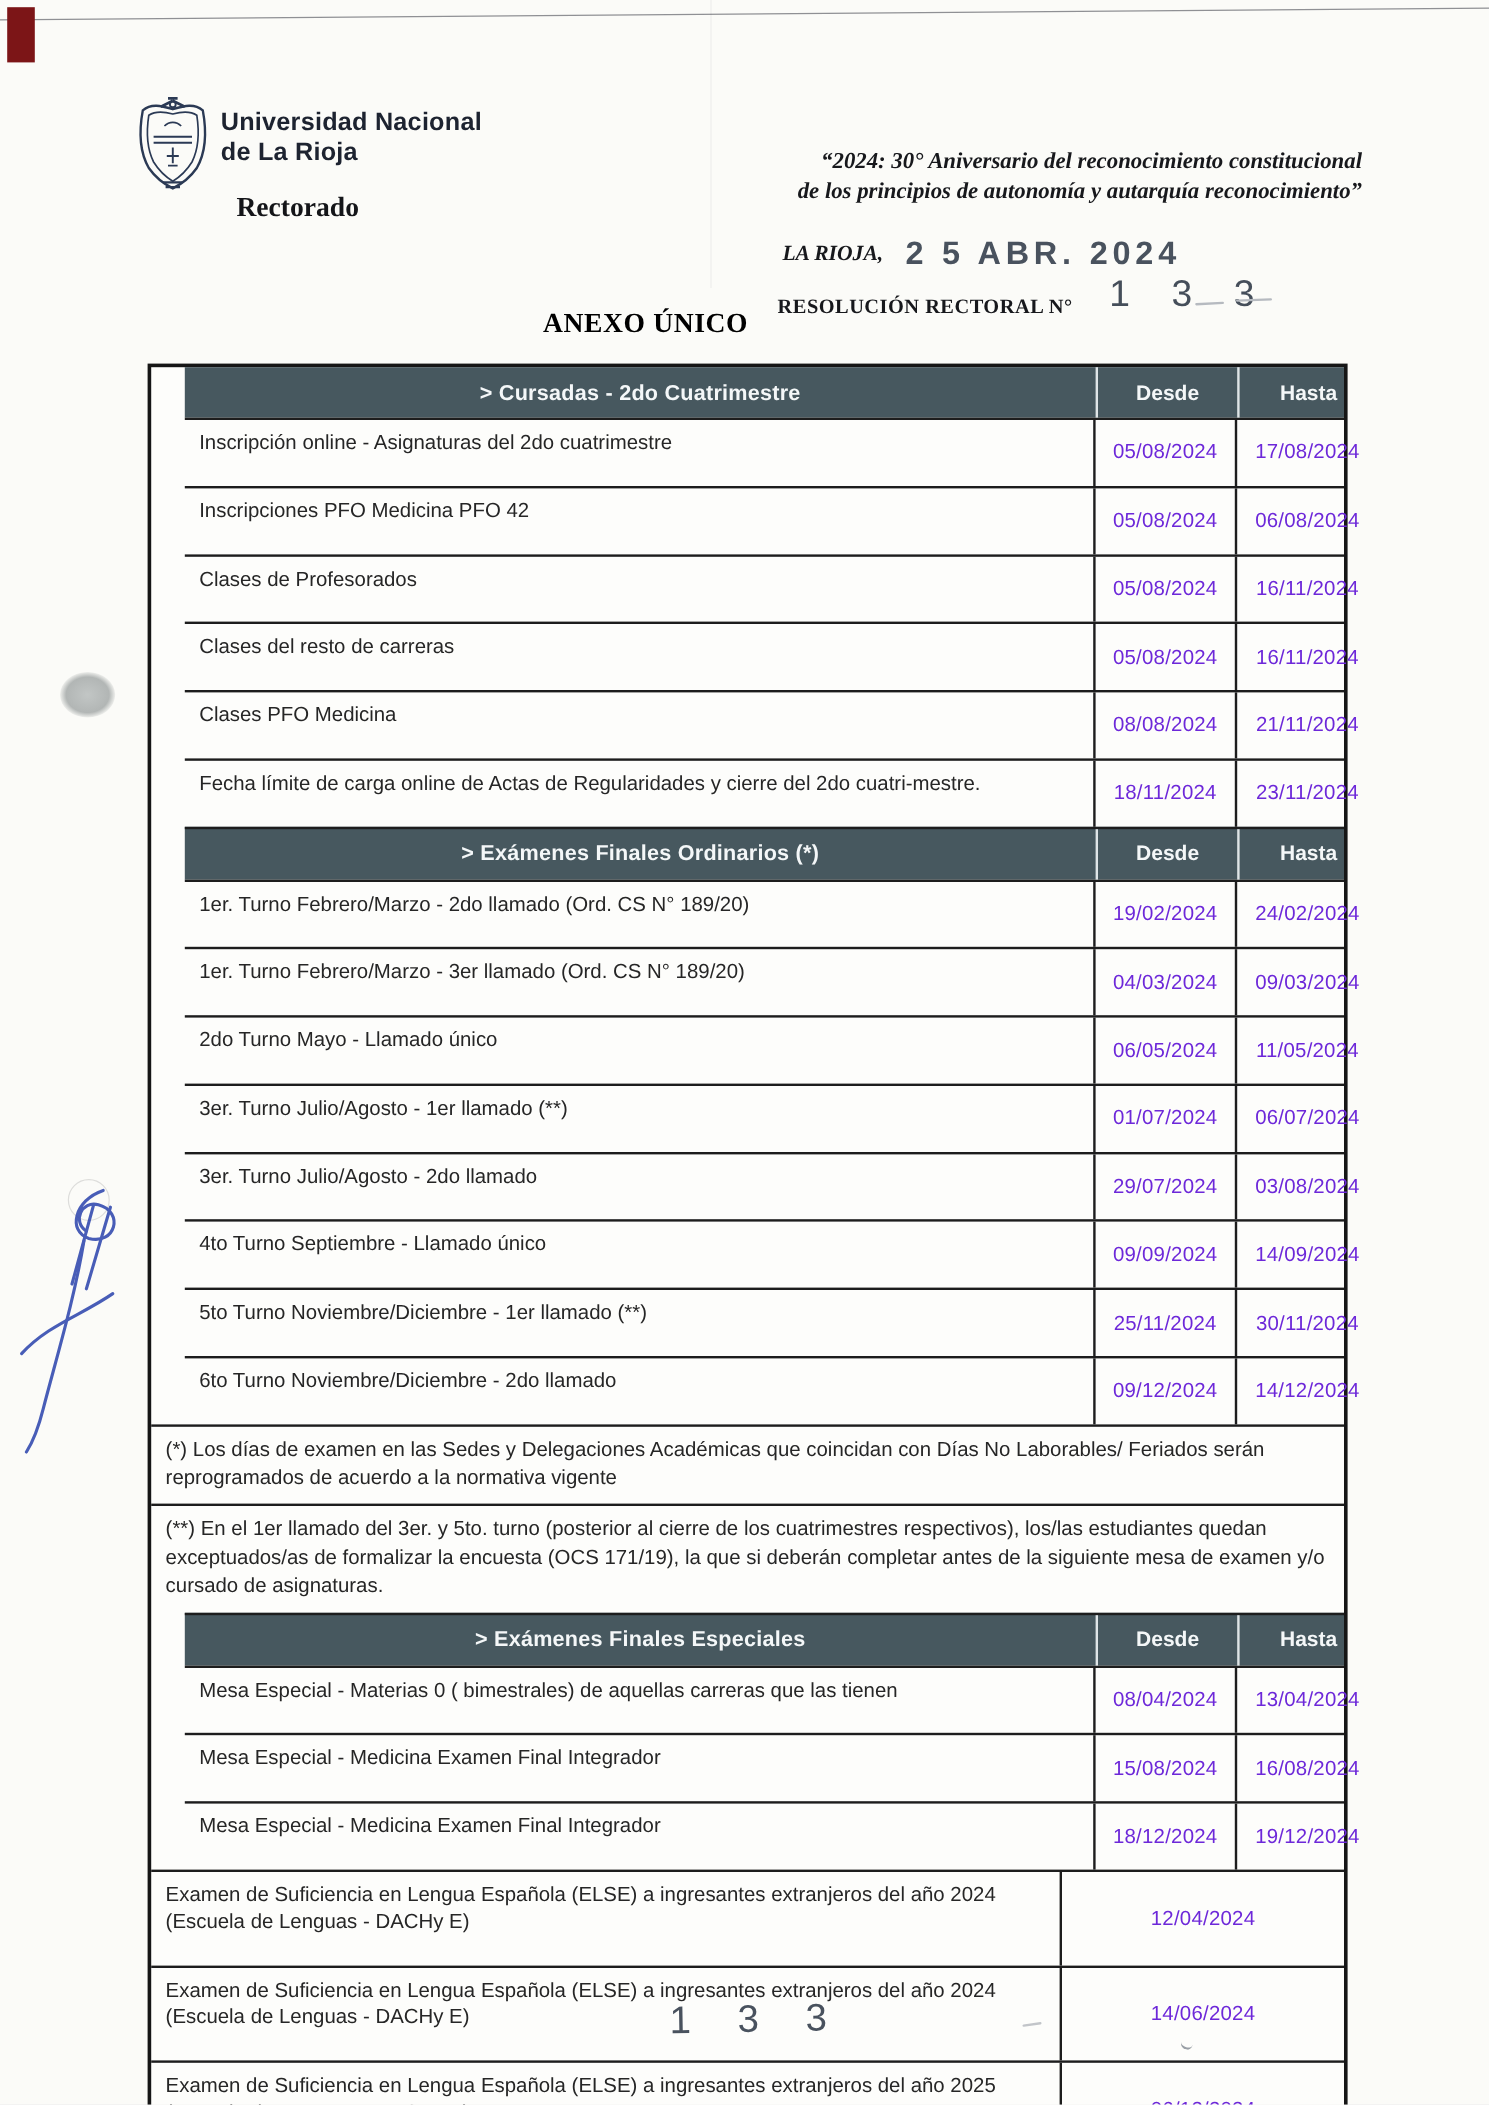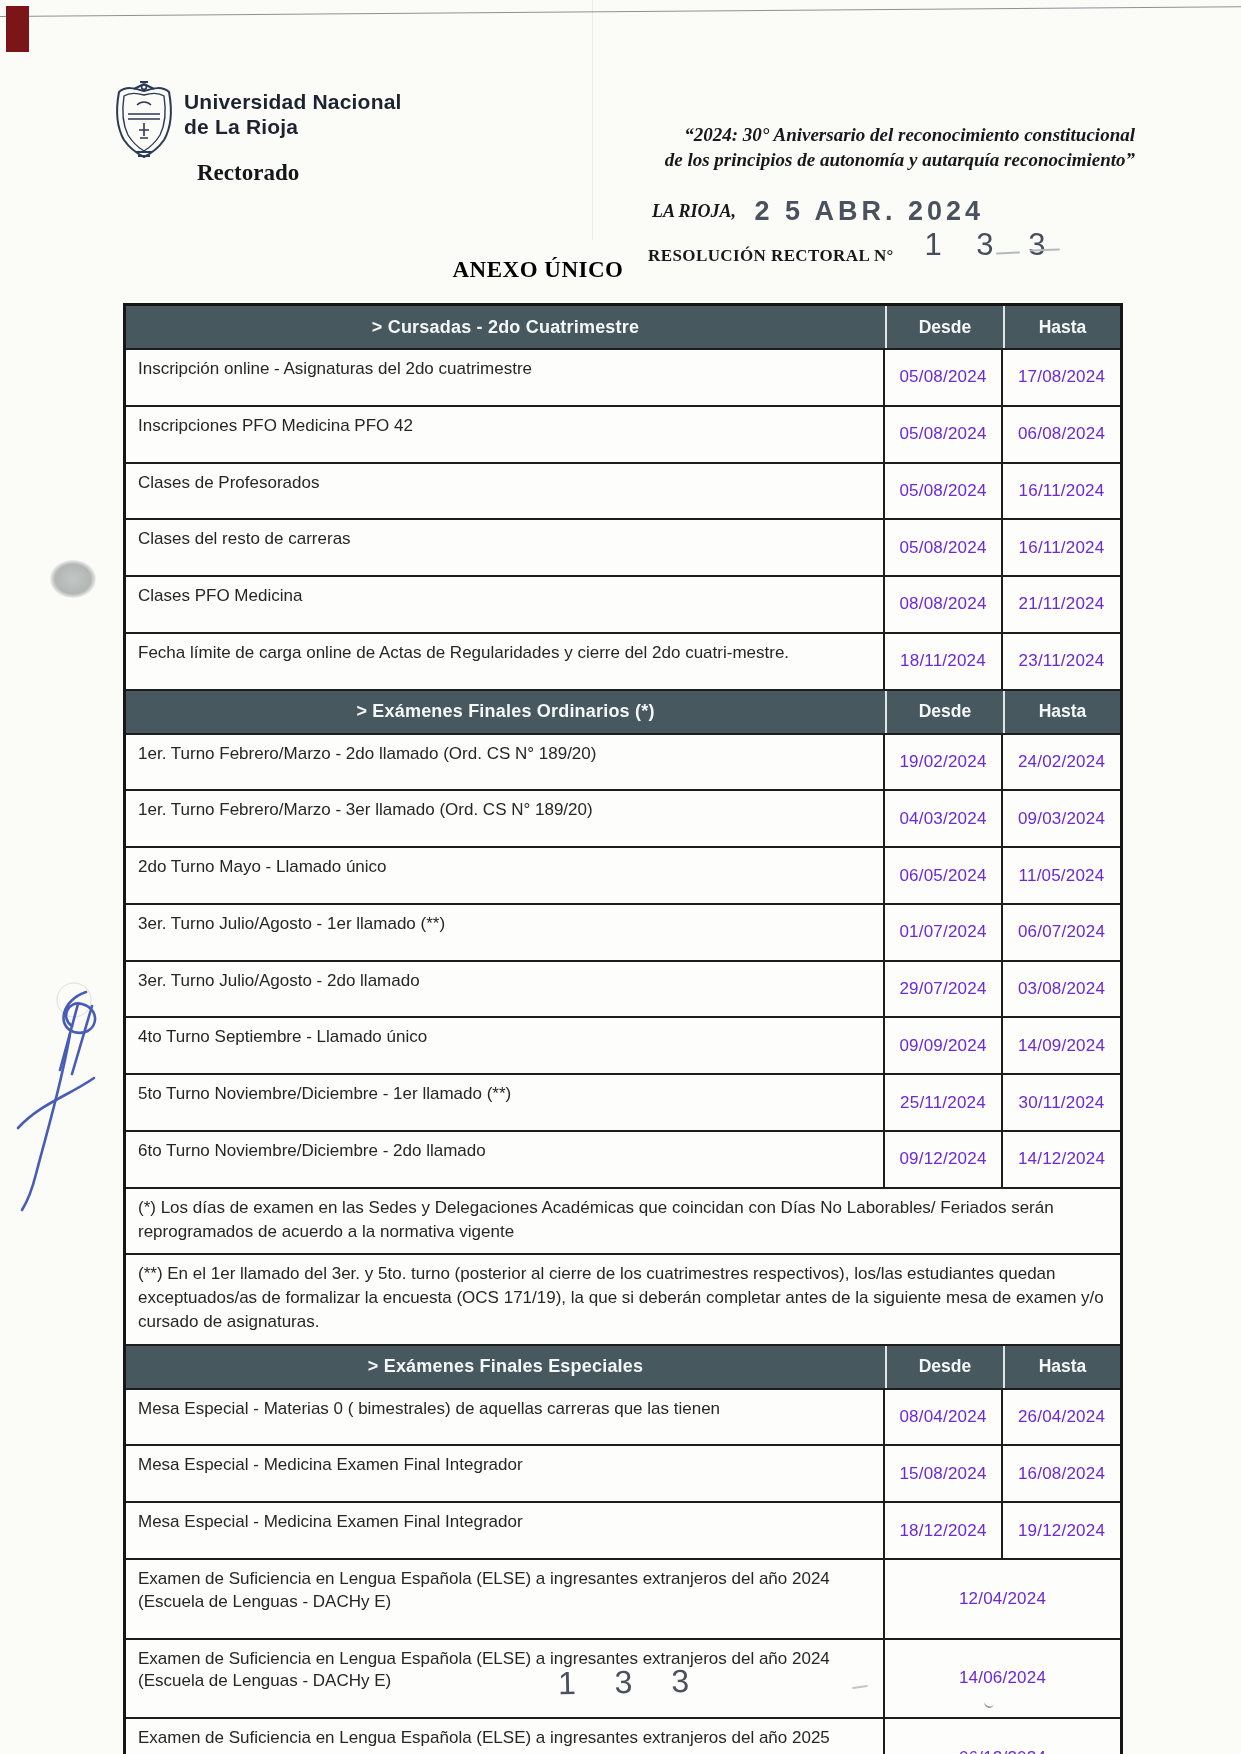--- a/index.html
+++ b/index.html
@@ -39,21 +39,21 @@
             font-weight:bold;font-size:17px;letter-spacing:.4px;color:#17181c;white-space:nowrap;}
   .stamp-num{font-size:31px;letter-spacing:13px;font-weight:500;position:relative;top:-6px;margin-left:26px;color:#454e5a;}
   .annex-title{position:absolute;left:123px;top:257px;width:830px;text-align:center;
                font-family:"Liberation Serif",serif;font-weight:bold;font-size:23px;
                letter-spacing:.5px;color:#000000;}
 
   
   .cal-table{position:absolute;left:123px;top:303px;width:1000px;border:3px solid #161616;
              background:#fdfdfb;box-sizing:border-box;}
   .t-row{display:grid;}
-  .t-head,.t-dual{grid-template-columns:759px 118px 117px;}
+  .t-head,.t-dual{grid-template-columns:759px 118px 117px;margin-left:28px;}
   .t-single{grid-template-columns:759px 235px;}
   .t-row + .t-row,.t-note + .t-row,.t-row + .t-note,.t-note + .t-note{border-top:2px solid #1d1d1d;}
   .cell{display:flex;align-items:center;box-sizing:border-box;}
   .t-head{background:#47585f;}
   .t-head .cell{min-height:42px;color:#f4f7f8;font-weight:bold;justify-content:center;text-align:center;}
   .h-label{font-size:18px;letter-spacing:.2px;}
   .h-date{font-size:17.5px;border-left:2px solid #dfe5e7;}
   .c-label{padding:8px 16px 24px 12px;font-size:17px;line-height:1.34;min-height:50px;color:#262626;}
   .c-sep{border-right:2px solid #1d1d1d;}
   .c-date{justify-content:center;font-size:17px;min-height:50px;color:#6d28d9;letter-spacing:.2px;}
@@ -200,21 +200,21 @@
       <div class="t-note">(*) Los días de examen en las Sedes y Delegaciones Académicas que coincidan con Días No Laborables/ Feriados serán reprogramados de acuerdo a la normativa vigente</div>
       <div class="t-note">(**) En el 1er llamado del 3er. y 5to. turno (posterior al cierre de los cuatrimestres respectivos), los/las estudiantes quedan exceptuados/as de formalizar la encuesta (OCS 171/19), la que si deberán completar antes de la siguiente mesa de examen y/o cursado de asignaturas.</div>
       <div class="t-row t-head">
         <div class="cell h-label">&gt; Exámenes Finales Especiales</div>
         <div class="cell h-date">Desde</div>
         <div class="cell h-date">Hasta</div>
       </div>
       <div class="t-row t-dual">
         <div class="cell c-label c-sep">Mesa Especial - Materias 0 ( bimestrales) de aquellas carreras que las tienen</div>
         <div class="cell c-date c-sep">08/04/2024</div>
-        <div class="cell c-date">26/04/2024</div>
+        <div class="cell c-date">13/04/2024</div>
       </div>
       <div class="t-row t-dual">
         <div class="cell c-label c-sep">Mesa Especial - Medicina Examen Final Integrador</div>
         <div class="cell c-date c-sep">15/08/2024</div>
         <div class="cell c-date">16/08/2024</div>
       </div>
       <div class="t-row t-dual">
         <div class="cell c-label c-sep">Mesa Especial - Medicina Examen Final Integrador</div>
         <div class="cell c-date c-sep">18/12/2024</div>
         <div class="cell c-date">19/12/2024</div>

